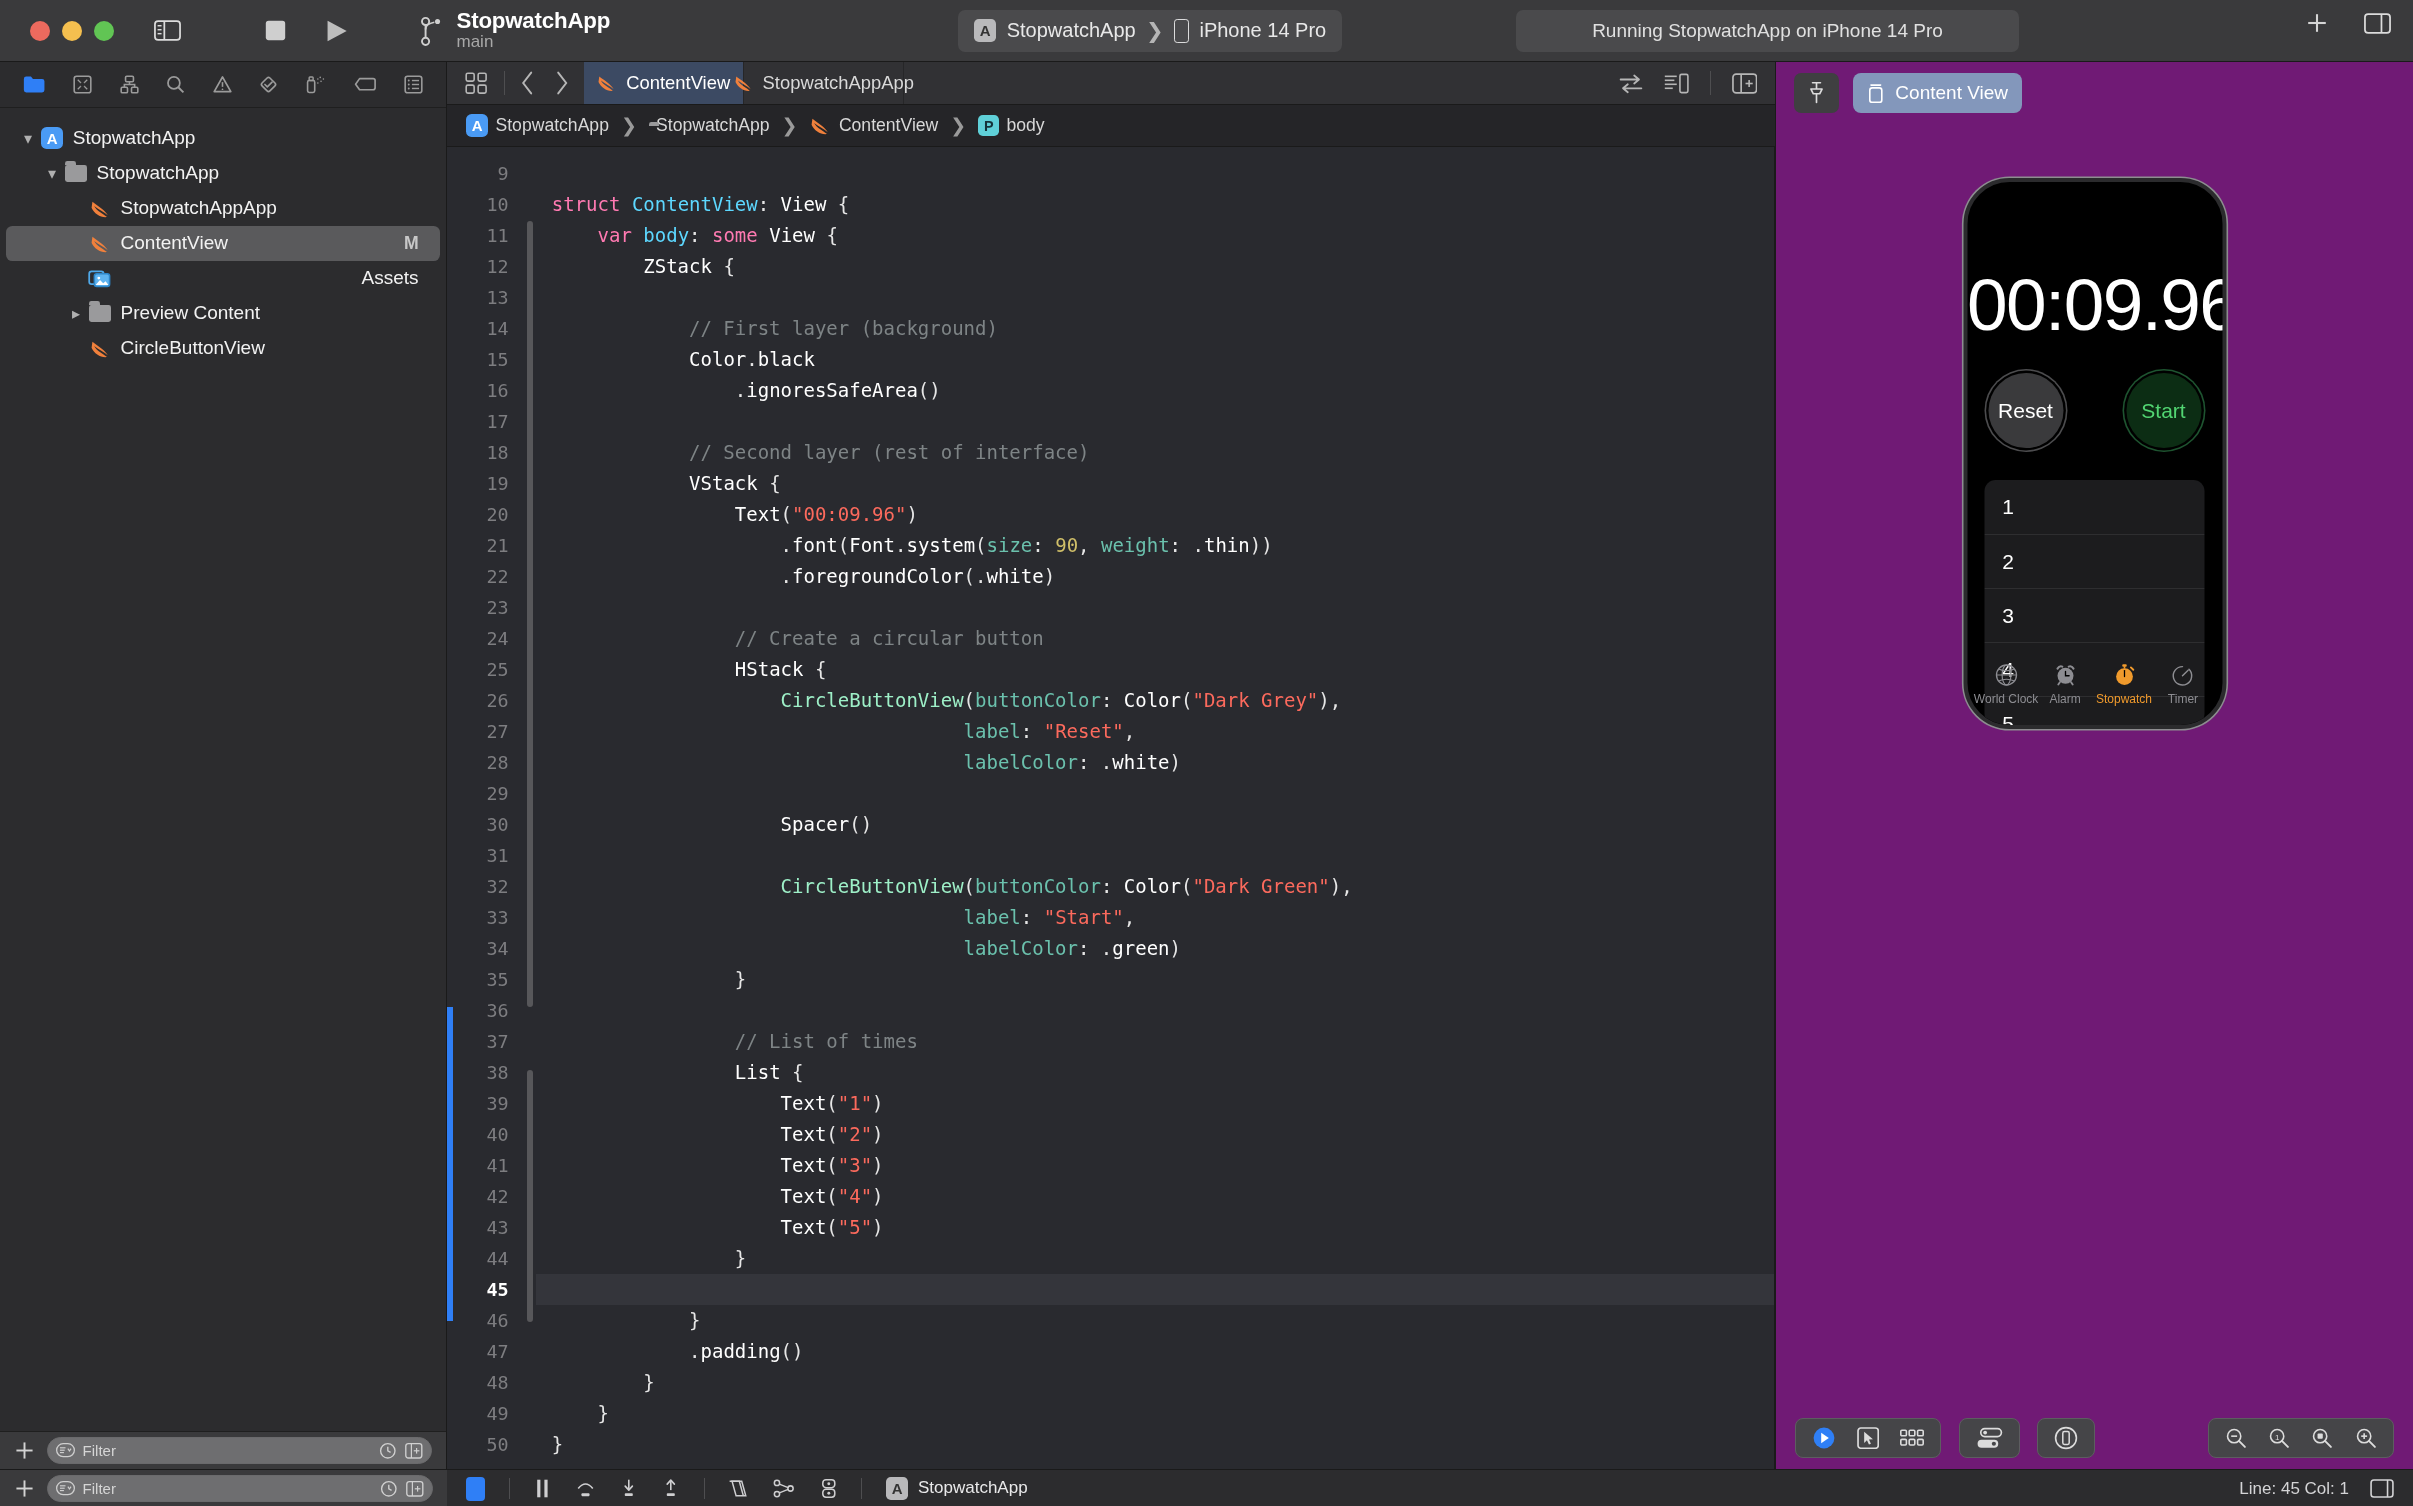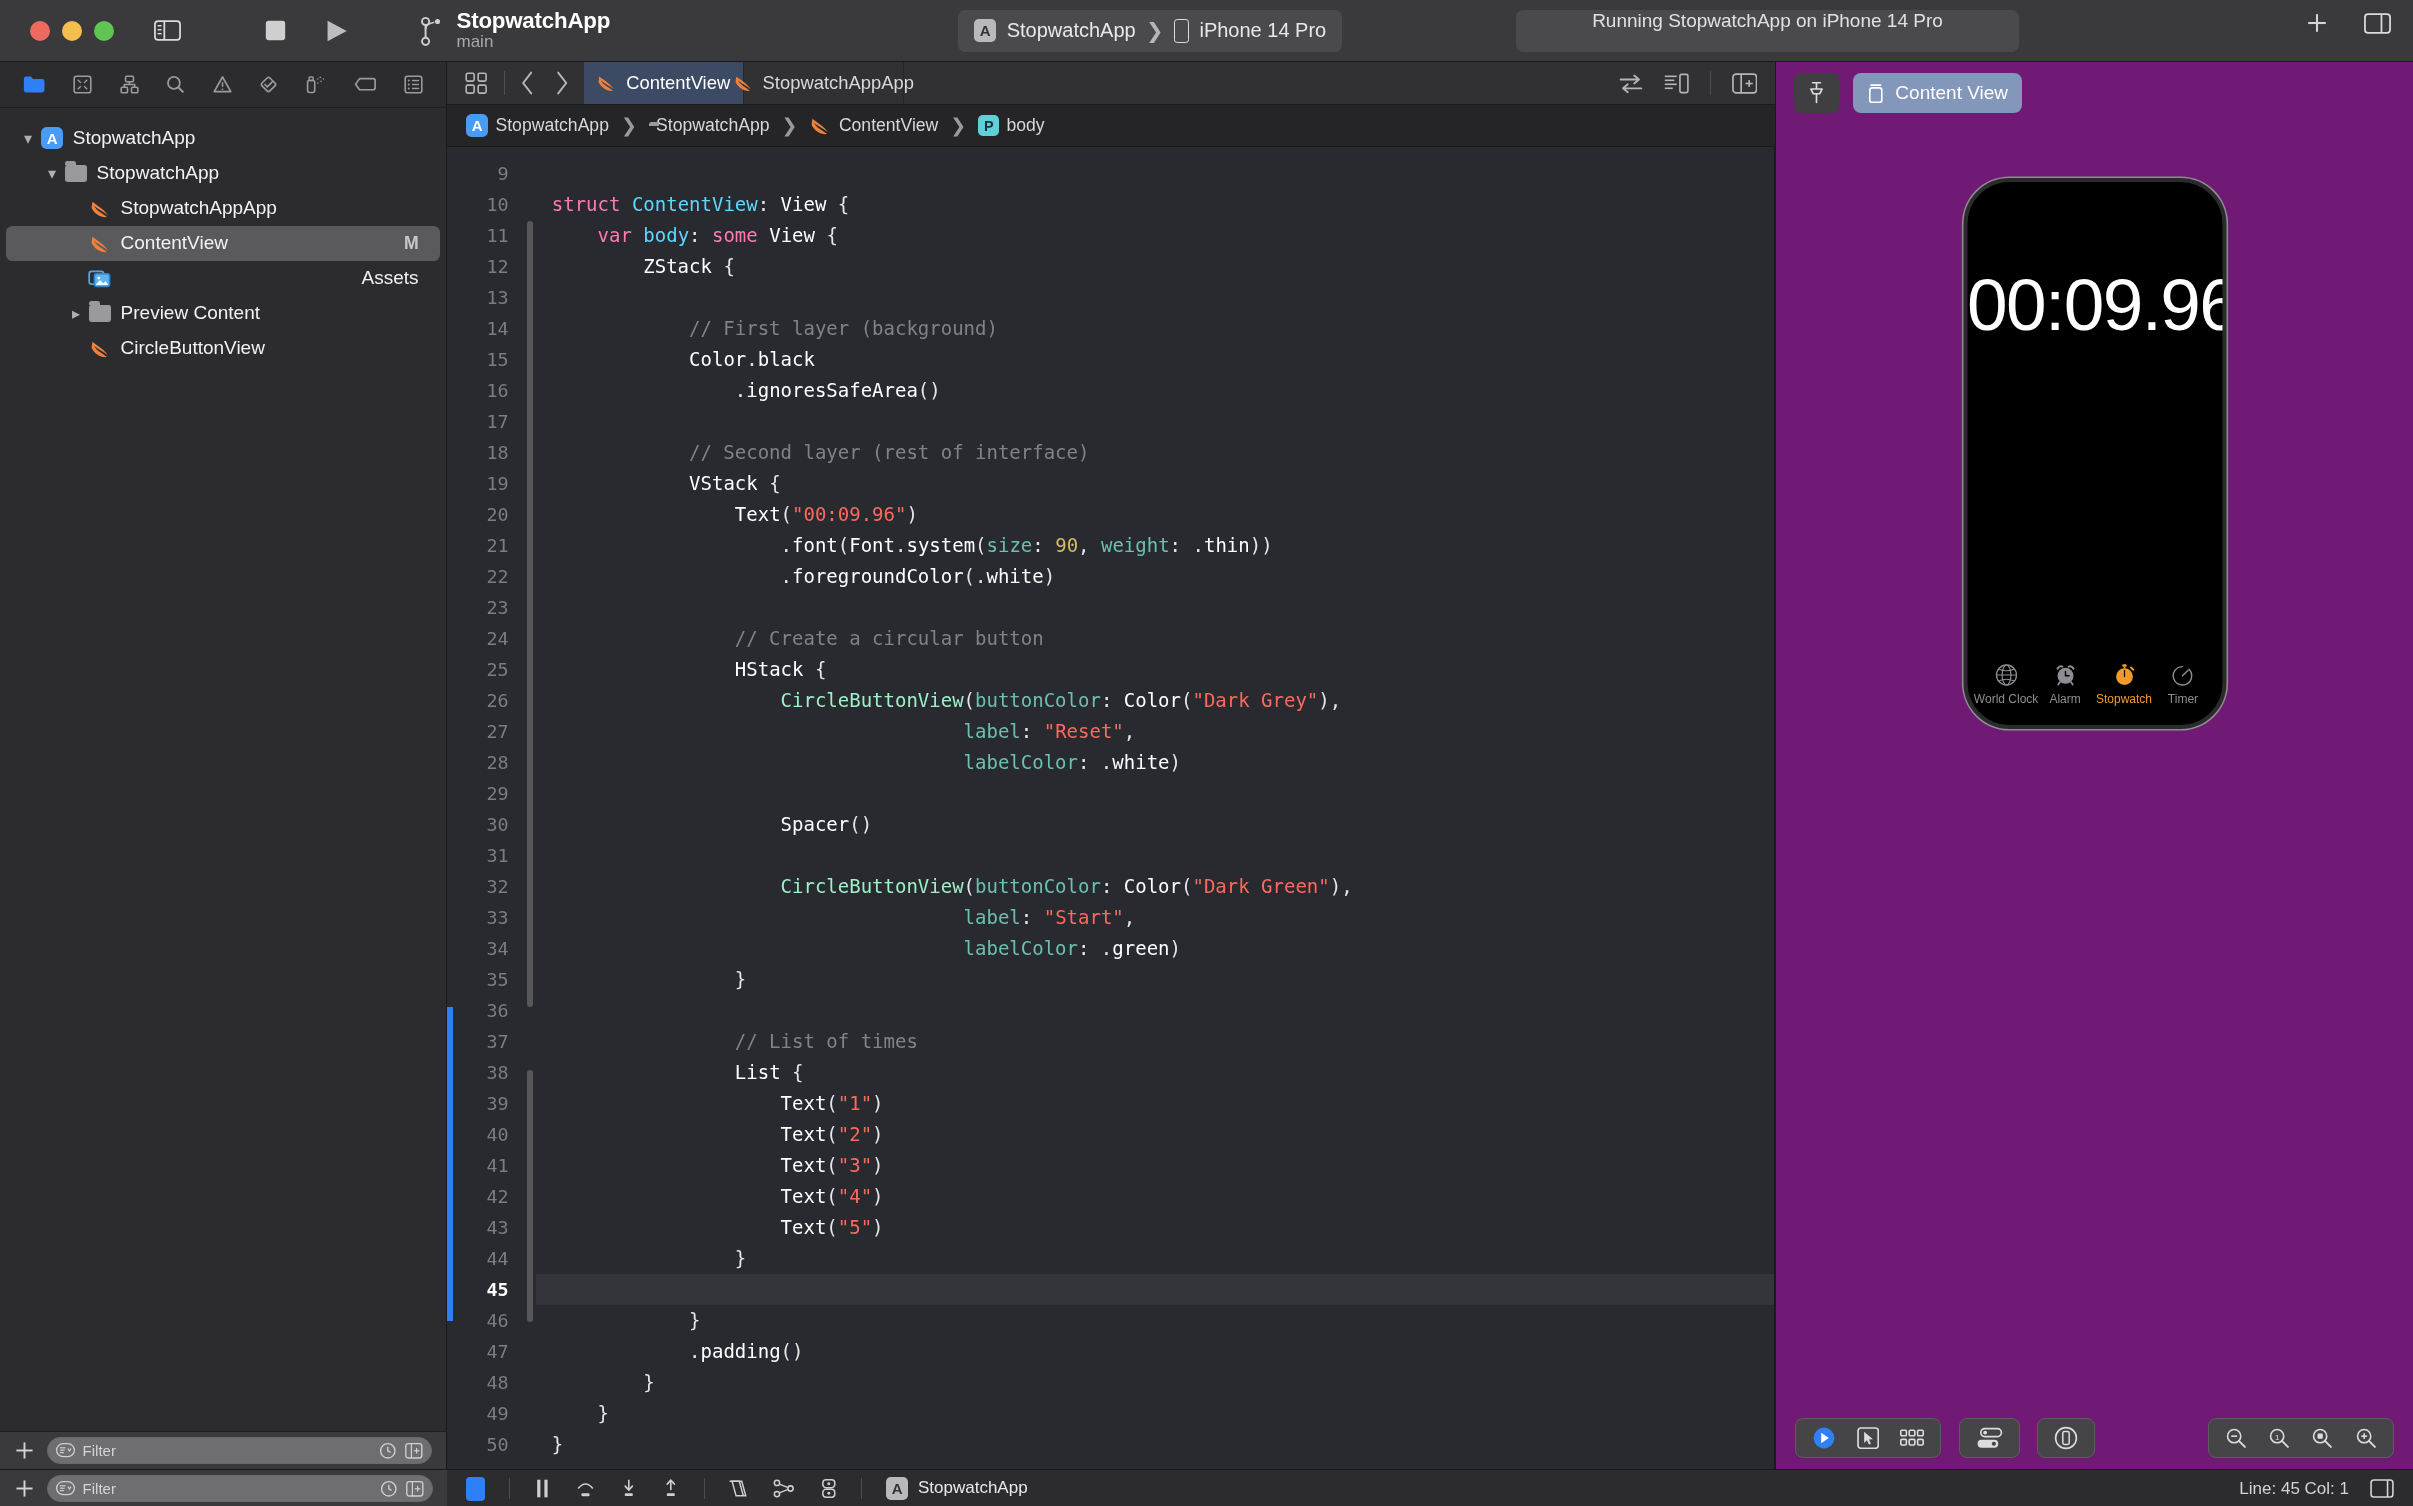--- a/index.html
+++ b/index.html
@@ -57,21 +57,21 @@
     display: inline-flex; align-items: center; justify-content: center;
     color: #333; font-size: 15px; font-weight: bold;
   }
   .chev-sep { color: #b5b5b5; font-size: 21px; font-weight: 300; }
   .dev-ic { width: 15px; height: 24px; border: 1.6px solid #dcdcdc; border-radius: 3.2px; }
 
   .status-pill {
     position: absolute; left: 1516px; top: 9.6px;
     width: 503px; height: 42px;
     background: #4a4a4c; border-radius: 7.2px;
-    display: flex; align-items: flex-start; justify-content: center;
+    display: flex; align-items: center; justify-content: center;
     font-size: 19px; color: #e0e0e0;
   }
   .tb-right { position: absolute; right: 22.3px; top: 11.2px; display: flex; align-items: center; gap: 35px; }
 
   
   .bodyrow { flex: 1; display: flex; min-height: 0; }
 
   
   .navigator {
     width: 447px; flex: 0 0 447px;
@@ -213,21 +213,21 @@
 
   .canvas-stage { flex: 1; position: relative; display: flex; align-items: flex-start; justify-content: center; }
   .phone {
     position: absolute; left: 50%; transform: translateX(-50%);
     top: 54px;
     width: 263px; height: 551px;
     background: #000; border-radius: 46px;
     border: 4.8px solid #2b2b2d;
     box-shadow: 0 0 0 1.6px #8d8d90;
     overflow: hidden;
-    display: flex; 
+    display: flex; flex-direction: column;
   }
   .notch {
     position: absolute; top: 10.4px; left: 50%; transform: translateX(-50%);
     width: 86px; height: 24px; background: #000; border-radius: 12.8px;
   }
 
   .ph-timer {
     margin-top: 86px; text-align: center;
     font-size: 73px; font-weight: 100; color: #ffffff;
     letter-spacing: -1.6px; line-height: 1;

